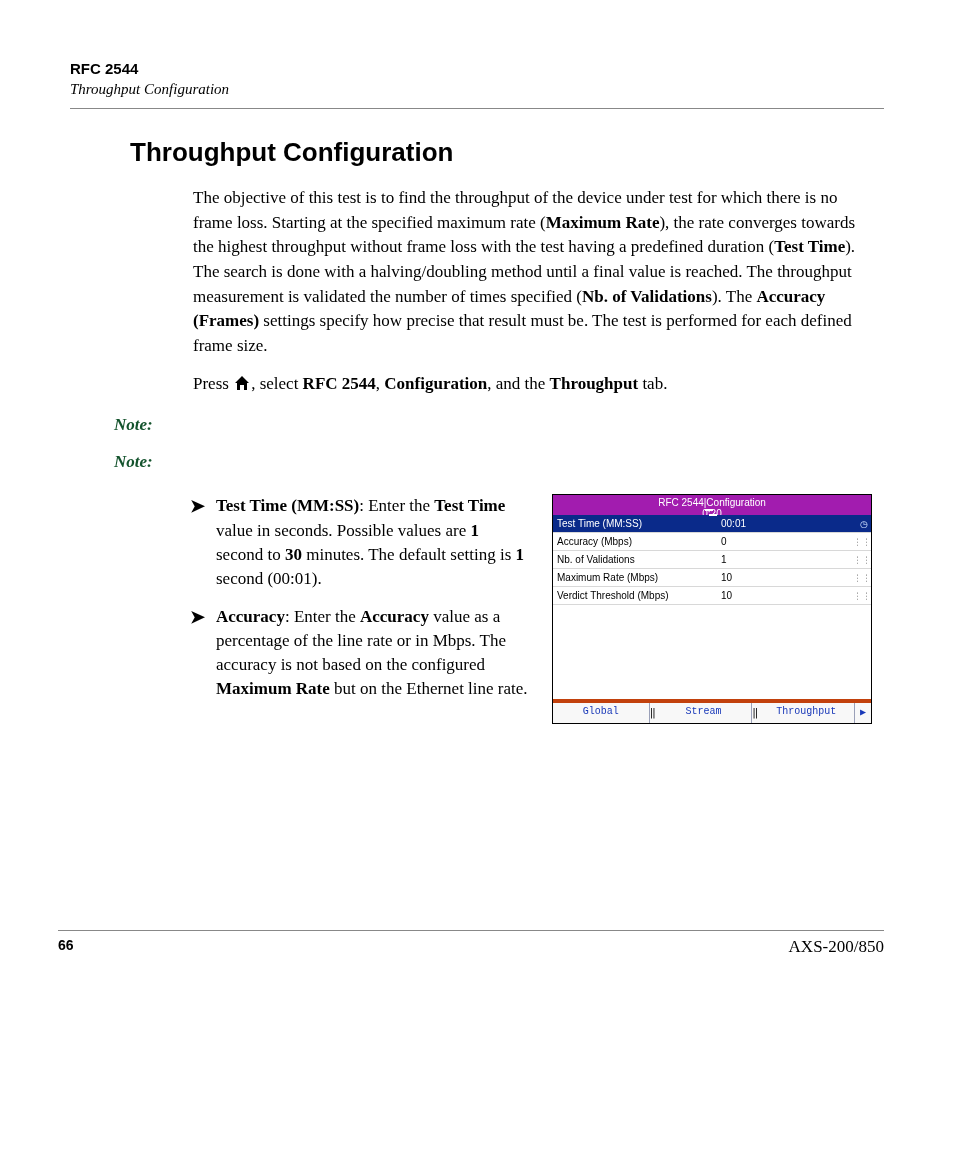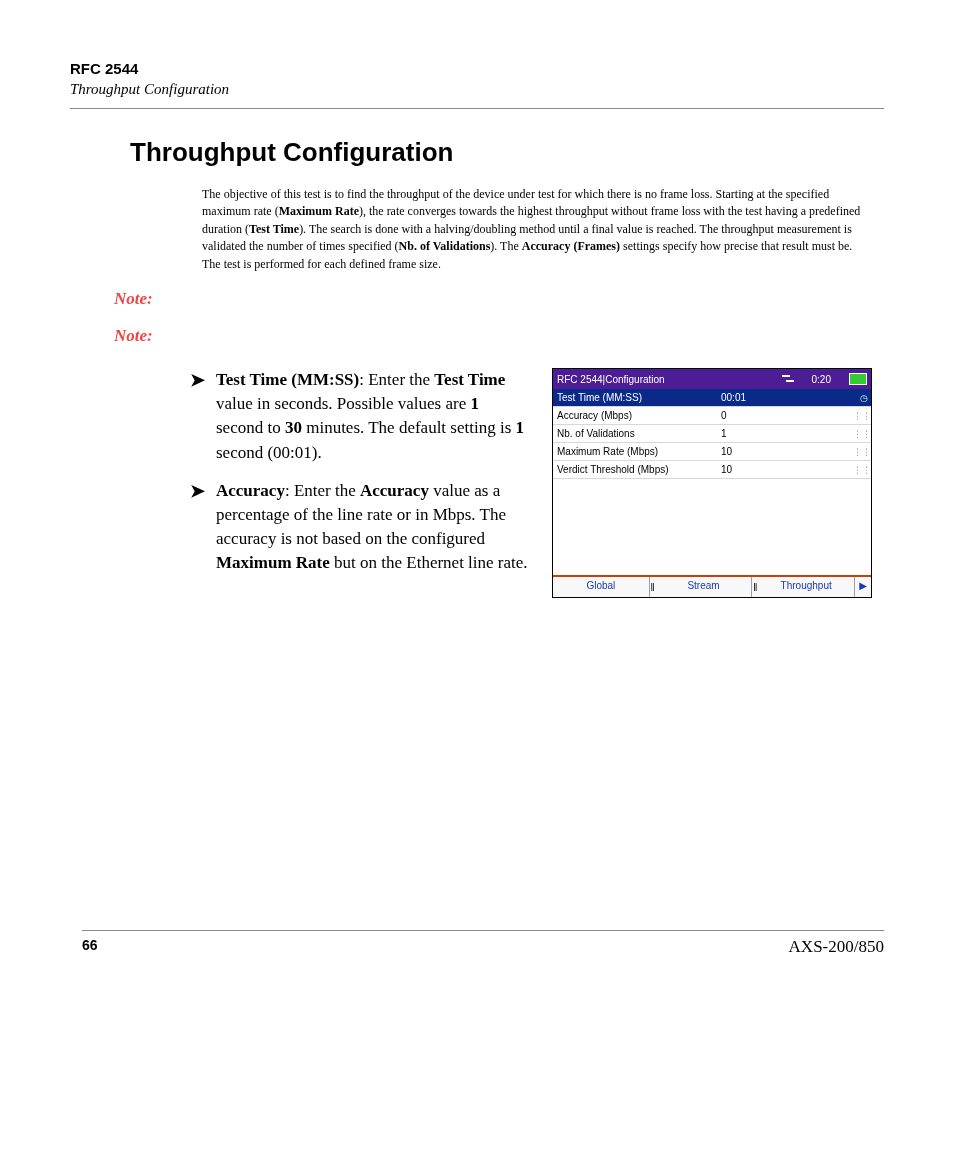--- a/index.html
+++ b/index.html
@@ -38,33 +38,33 @@
     font-family: Verdana, Arial, sans-serif;
     font-weight: bold;
     font-size: 26px;
     margin: 0 0 18px 60px;
   }
   .body-indent {
     margin-left: 120px;
     margin-right: 20px;
   }
   .para {
-    font-size: 12px;
+    font-size: 17px;
     line-height: 1.45;
-    margin: 0 0 14px 12px;
+    margin: 0 0 14px 3px;
   }
   .bold { font-weight: bold; }
   .note-row {
     display: flex;
     margin: 12px 0 12px 44px;
     font-size: 17px;
     line-height: 1.45;
   }
   .note-label {
-    color: #ef4444;
+    color: #14532d;
     font-weight: bold;
     font-style: italic;
     flex: 0 0 64px;
   }
   .note-text {
     flex: 1;
     font-style: italic;
     margin-right: 20px;
   }
   .note-text .upright { font-style: normal; }
@@ -99,26 +99,27 @@
     border: 1px solid #000;
     font-family: Tahoma, Arial, sans-serif;
     font-size: 10px;
     height: 230px;
     box-sizing: border-box;
     display: flex;
     flex-direction: column;
     margin-right: 12px;
   }
   .dev-title {
-    background: #4c1d95;
+    background: #a21caf;
     color: #fff;
     display: flex;
     align-items: center;
     padding: 2px 4px;
     height: 16px;
+    flex-direction: column;
   }
   .dev-title .tt { flex: 1; }
   .dev-title .clock { margin: 0 16px; }
   .dev-title .batt {
     width: 16px; height: 10px; background: #3c3;
     border: 1px solid #fff; margin-left: 2px;
   }
   .dev-rows { flex: 1; background: #fff; }
   .dev-row {
     display: flex;
@@ -138,22 +139,23 @@
   .dev-row .grip {
     flex: 0 0 14px;
     color: #888;
     font-size: 9px;
     text-align: center;
   }
   .dev-row.sel { background: #0a2a8a; color: #fff; }
   .dev-row.sel .grip { color: #cfe0ff; }
   .dev-tabs {
     display: flex;
-    border-top: 2px solid #c2410c;
+    border-top: 4px solid #c2410c;
     height: 20px;
+    font-family: Liberation Mono, monospace;
   }
   .dev-tab {
     flex: 1;
     text-align: center;
     color: #1838b8;
     border-right: 1px solid #9aa0b8;
     padding-top: 3px;
     font-size: 10px;
     background: #f8f8f8;
   }
@@ -164,21 +166,21 @@
   }
   .dev-tabs .divider {
     flex: 0 0 6px;
     display: flex;
     align-items: center;
     justify-content: center;
     background: #f8f8f8;
   }
   .footer {
     position: absolute;
-    left: 82px;
+    left: 58px;
     right: 70px;
     bottom: 50px;
   }
   .foot-rule {
     border: none;
     border-top: 1px solid #888;
     margin: 0 0 6px 0;
   }
   .foot-row {
     display: flex;
@@ -205,20 +207,25 @@
     <div class="chapter">RFC 2544</div>
     <div class="section">Throughput Configuration</div>
   </div>
   <hr class="head-rule">
 
   <h1 class="title">Throughput Configuration</h1>
 
   <div class="body-indent">
     <p class="para">
       <span>The objective of this test is to find the throughput of the device under test for which there is no frame loss. Starting at the specified maximum rate (</span><span class="bold">Maximum Rate</span><span>), the rate converges towards the highest throughput without frame loss with the test having a predefined duration (</span><span class="bold">Test Time</span><span>). The search is done with a halving/doubling method until a final value is reached. The throughput measurement is validated the number of times specified (</span><span class="bold">Nb. of Validations</span><span>). The </span><span class="bold">Accuracy (Frames)</span><span> settings specify how precise that result must be. The test is performed for each defined frame size.</span>
+    </p>
+    <p class="para">
+      <span>Press </span><span class="home-icon"><svg width="18" height="16" viewBox="0 0 18 16">
+            <path d="M2 8 L9 1 L16 8 L14 8 L14 15 L11 15 L11 10 L7 10 L7 15 L4 15 L4 8 Z" fill="#000"></path>
+          </svg></span><span>, select </span><span class="bold">RFC 2544</span><span>, </span><span class="bold">Configuration</span><span>, and the </span><span class="bold">Throughput</span><span> tab.</span>
     </p>
   </div>
 
   <div class="note-row">
     <div class="note-label">Note:</div>
   </div>
 
   <div class="note-row">
     <div class="note-label">Note:</div>
   </div>

